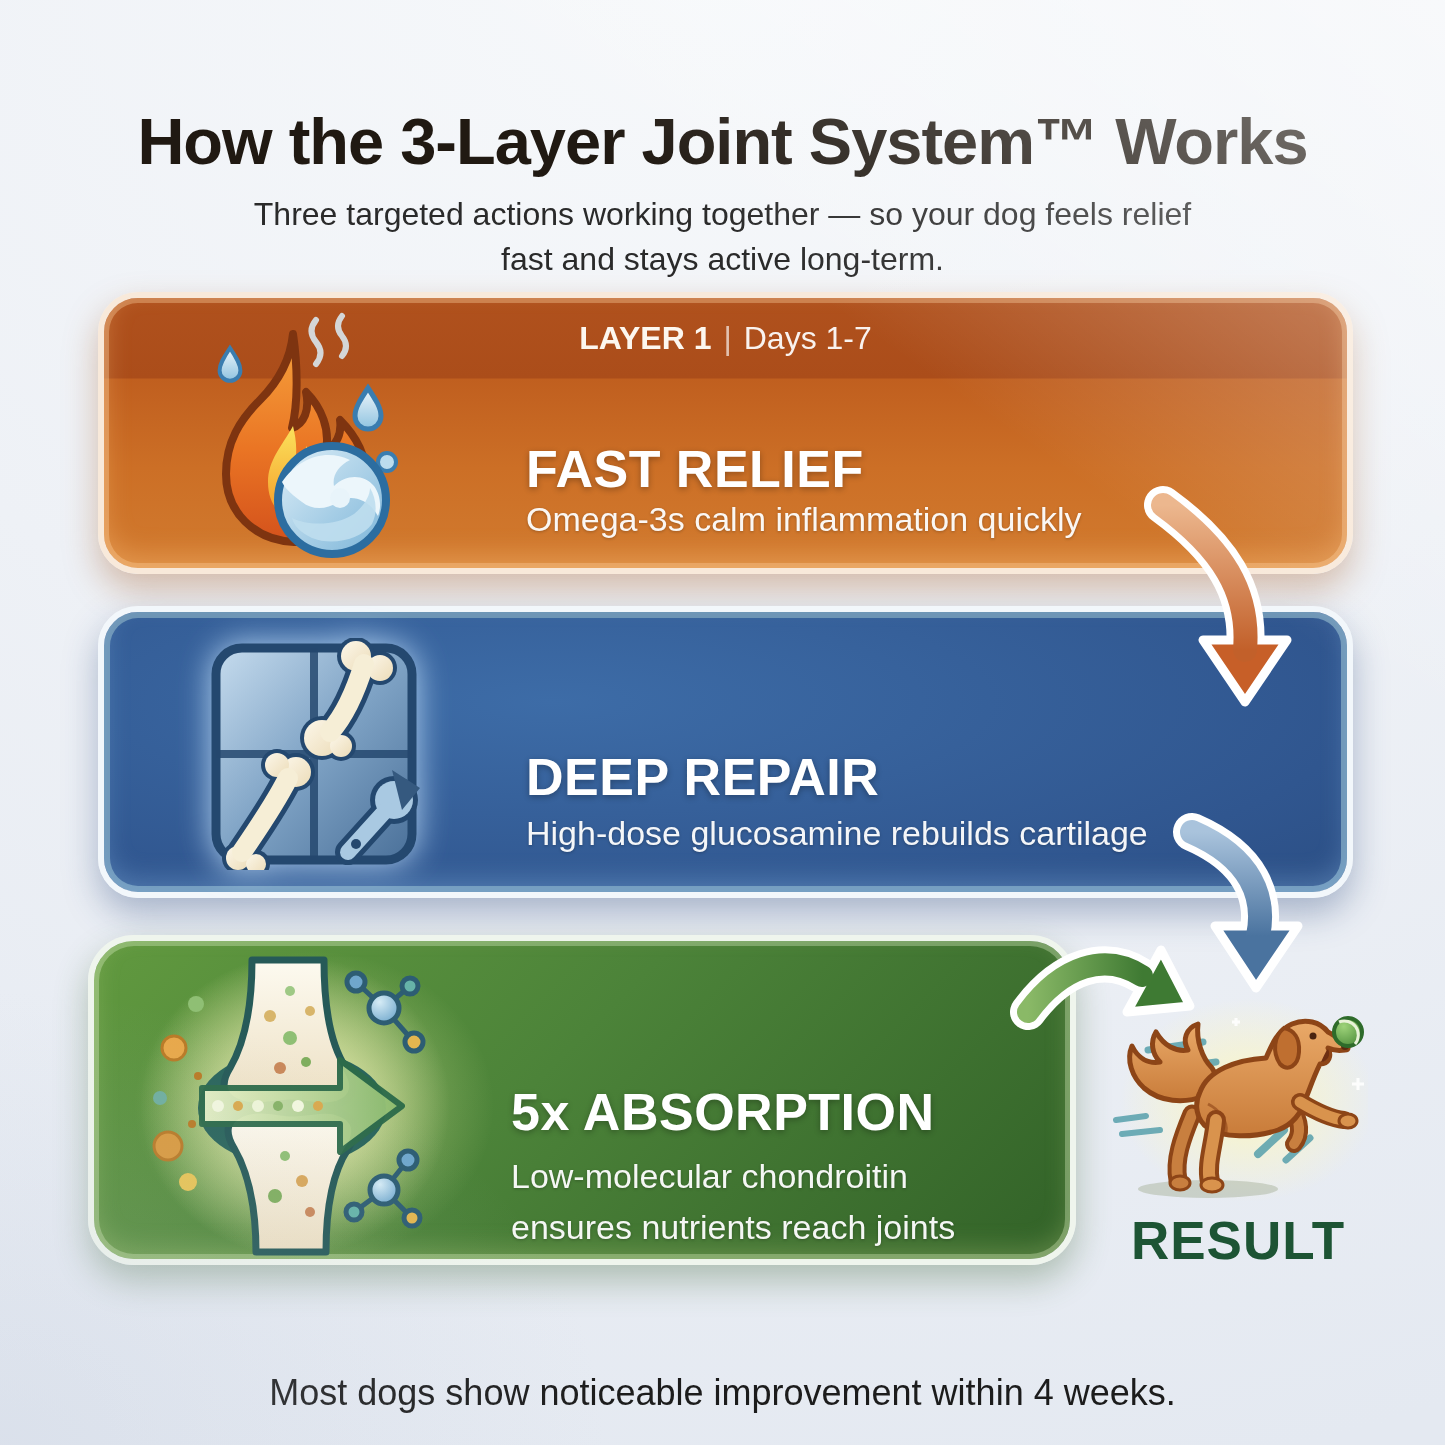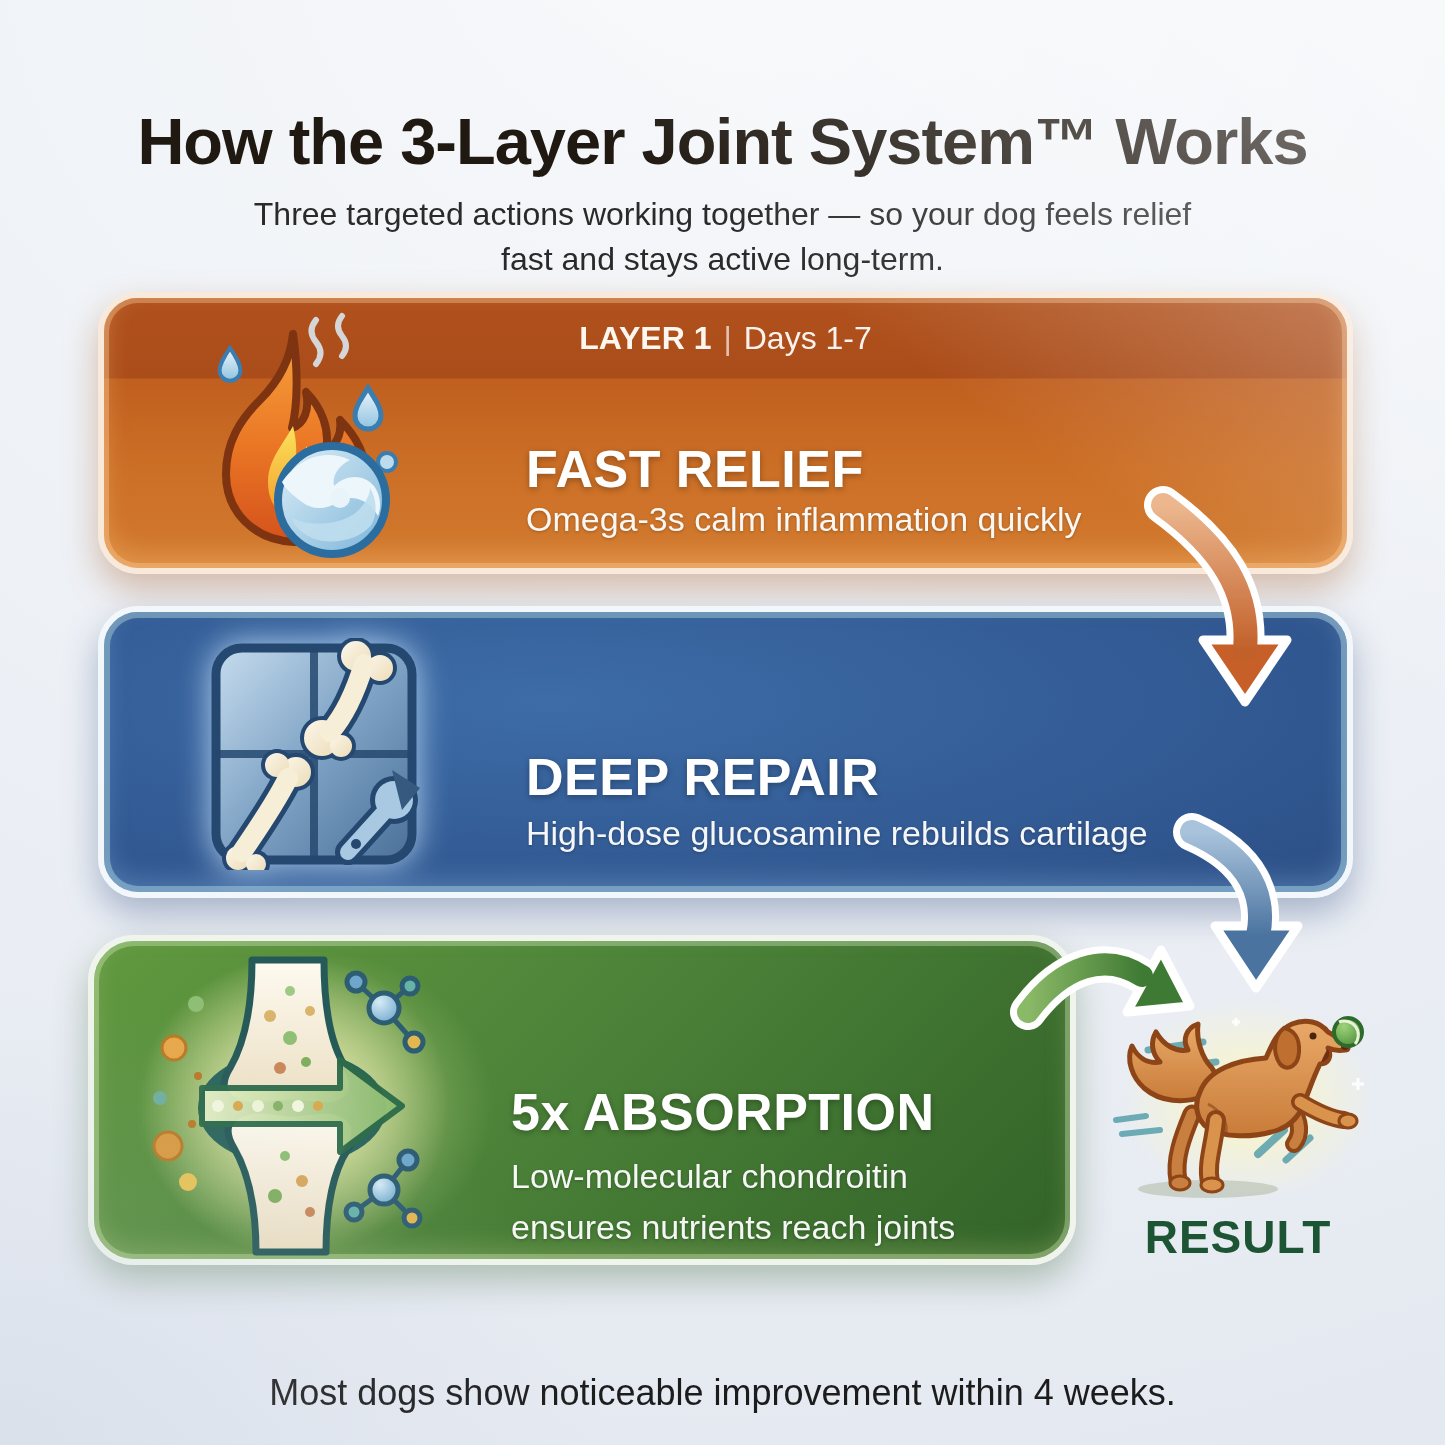--- a/index.html
+++ b/index.html
@@ -50,21 +50,21 @@
 
   .card-icon{position:absolute;}
   .icon-relief{left:64px;top:10px;}
   .icon-repair{left:100px;top:26px;filter:drop-shadow(0 0 16px rgba(200,230,255,.85));}
   .icon-absorb{left:46px;top:15px;}
 
   .arrows{position:absolute;left:0;top:0;z-index:30;pointer-events:none;}
 
   .result{position:absolute;left:1108px;top:992px;width:260px;z-index:20;}
   .result-label{margin-top:2px;width:260px;text-align:center;
-    font-size:46px;font-weight:700;color:#1d5434;letter-spacing:1px;}
+    font-size:53px;font-weight:700;color:#1d5434;letter-spacing:1px;}
 
   .footer-note{position:absolute;top:1336px;left:0;width:100%;text-align:center;
     font-size:36px;color:#1c1c1c;}
 </style>
 </head>
 <body>
 
 <div class="canvas">
 
   <h1 class="page-title">How the 3-Layer Joint System™ Works</h1>

